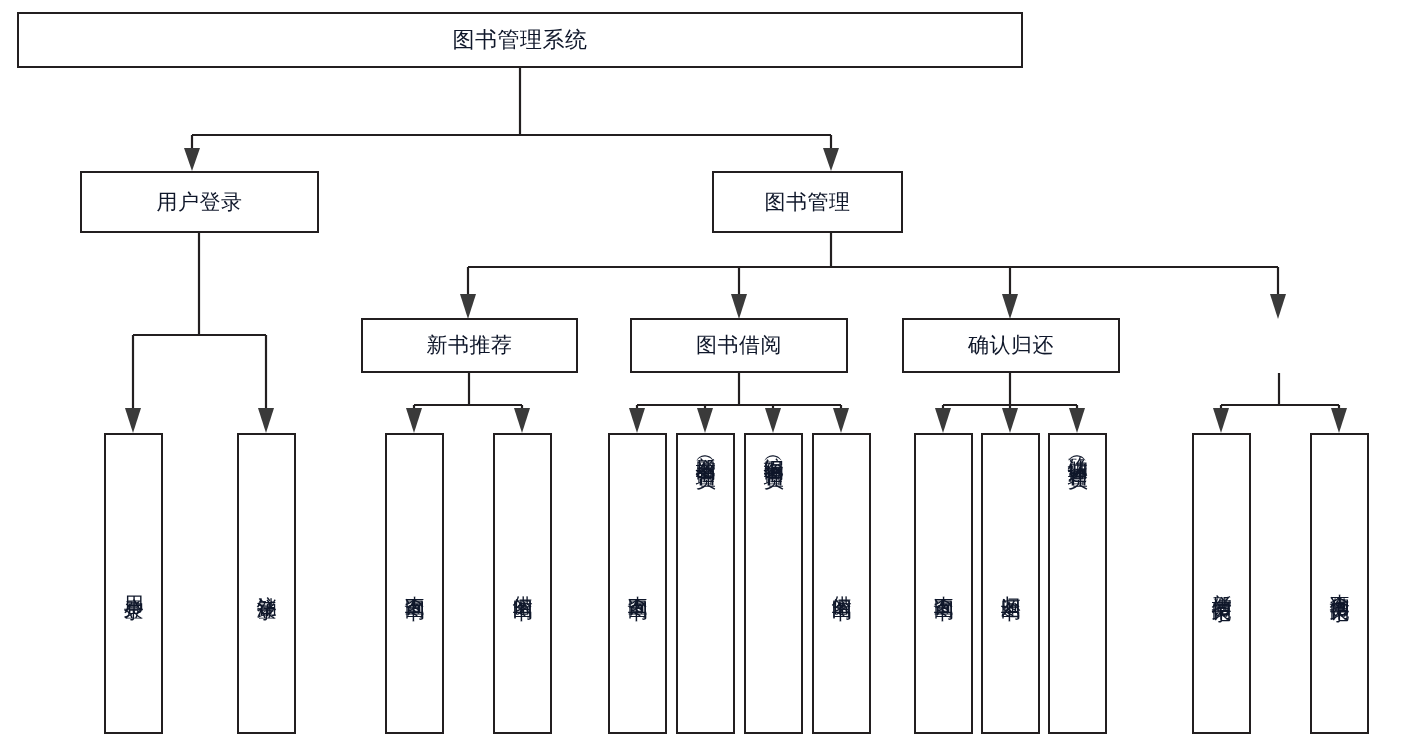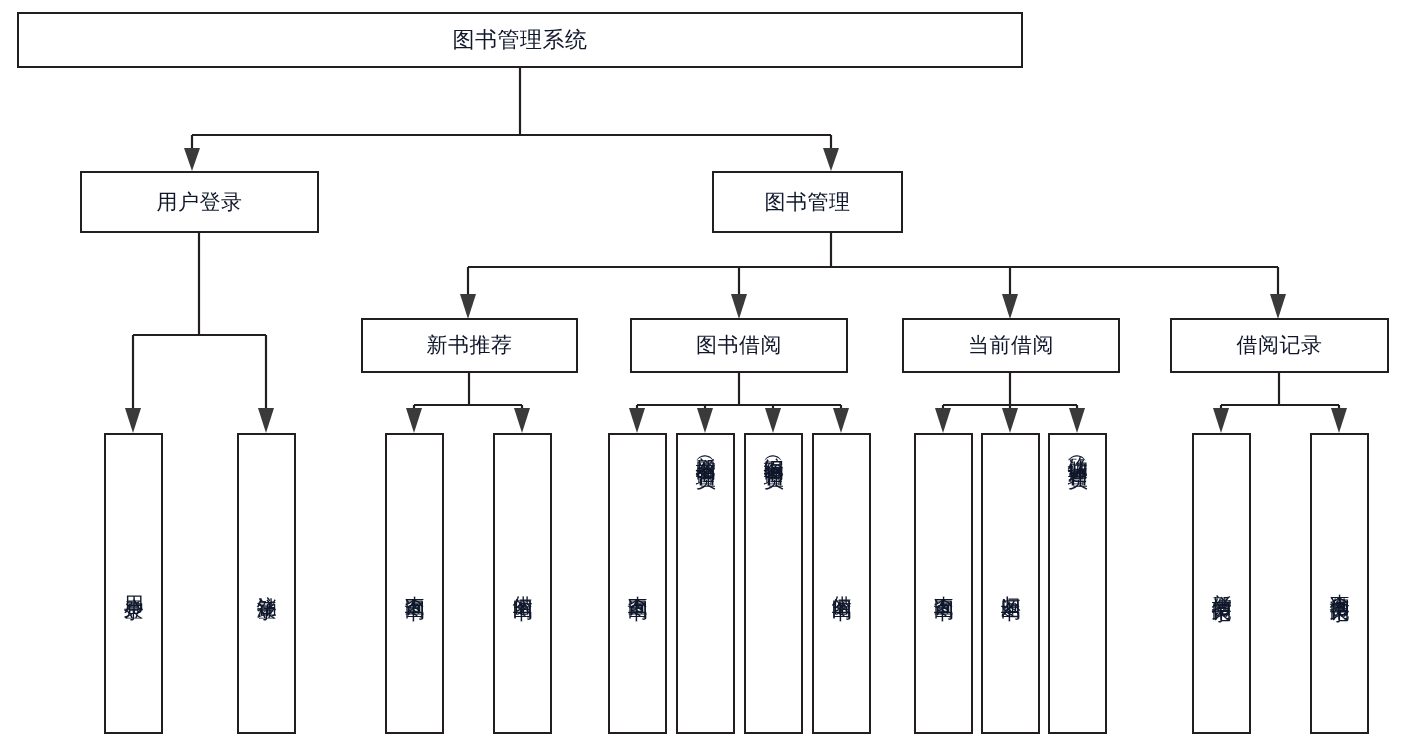--- a/index.html
+++ b/index.html
@@ -146,22 +146,21 @@
     <polygon points="1331,408 1347,408 1339,433"></polygon>
   </svg>
 
   <div class="node horizontal root" style="left:17px; top:12px; width:1006px; height:56px;">图书管理系统</div>
 
   <div class="node horizontal" style="left:80px; top:171px; width:239px; height:62px;">用户登录</div>
   <div class="node horizontal" style="left:712px; top:171px; width:191px; height:62px;">图书管理</div>
 
   <div class="node horizontal" style="left:361px; top:318px; width:217px; height:55px;">新书推荐</div>
   <div class="node horizontal" style="left:630px; top:318px; width:218px; height:55px;">图书借阅</div>
-  <div class="node horizontal" style="left:902px; top:318px; width:218px; height:55px;">当前借阅</div>
-  <div class="node horizontal" style="left:1170px; top:318px; width:219px; height:55px;">借阅记录</div>
+  <div class="node horizontal" style="left:902px; top:318px; width:218px; height:55px;">确认归还</div>
 
   <div class="node vertical" style="left:104px; top:433px; width:59px; height:301px;">用户登录</div>
   <div class="node vertical" style="left:237px; top:433px; width:59px; height:301px;">注销登录</div>
 
   <div class="node vertical" style="left:385px; top:433px; width:59px; height:301px;">查询图书</div>
   <div class="node vertical" style="left:493px; top:433px; width:59px; height:301px;">借阅图书</div>
 
   <div class="node vertical" style="left:608px; top:433px; width:59px; height:301px;">查询图书</div>
   <div class="node vertical vtop" style="left:676px; top:433px; width:59px; height:301px;">新增图书（管理员）</div>
   <div class="node vertical vtop" style="left:744px; top:433px; width:59px; height:301px;">编辑图书（管理员）</div>

